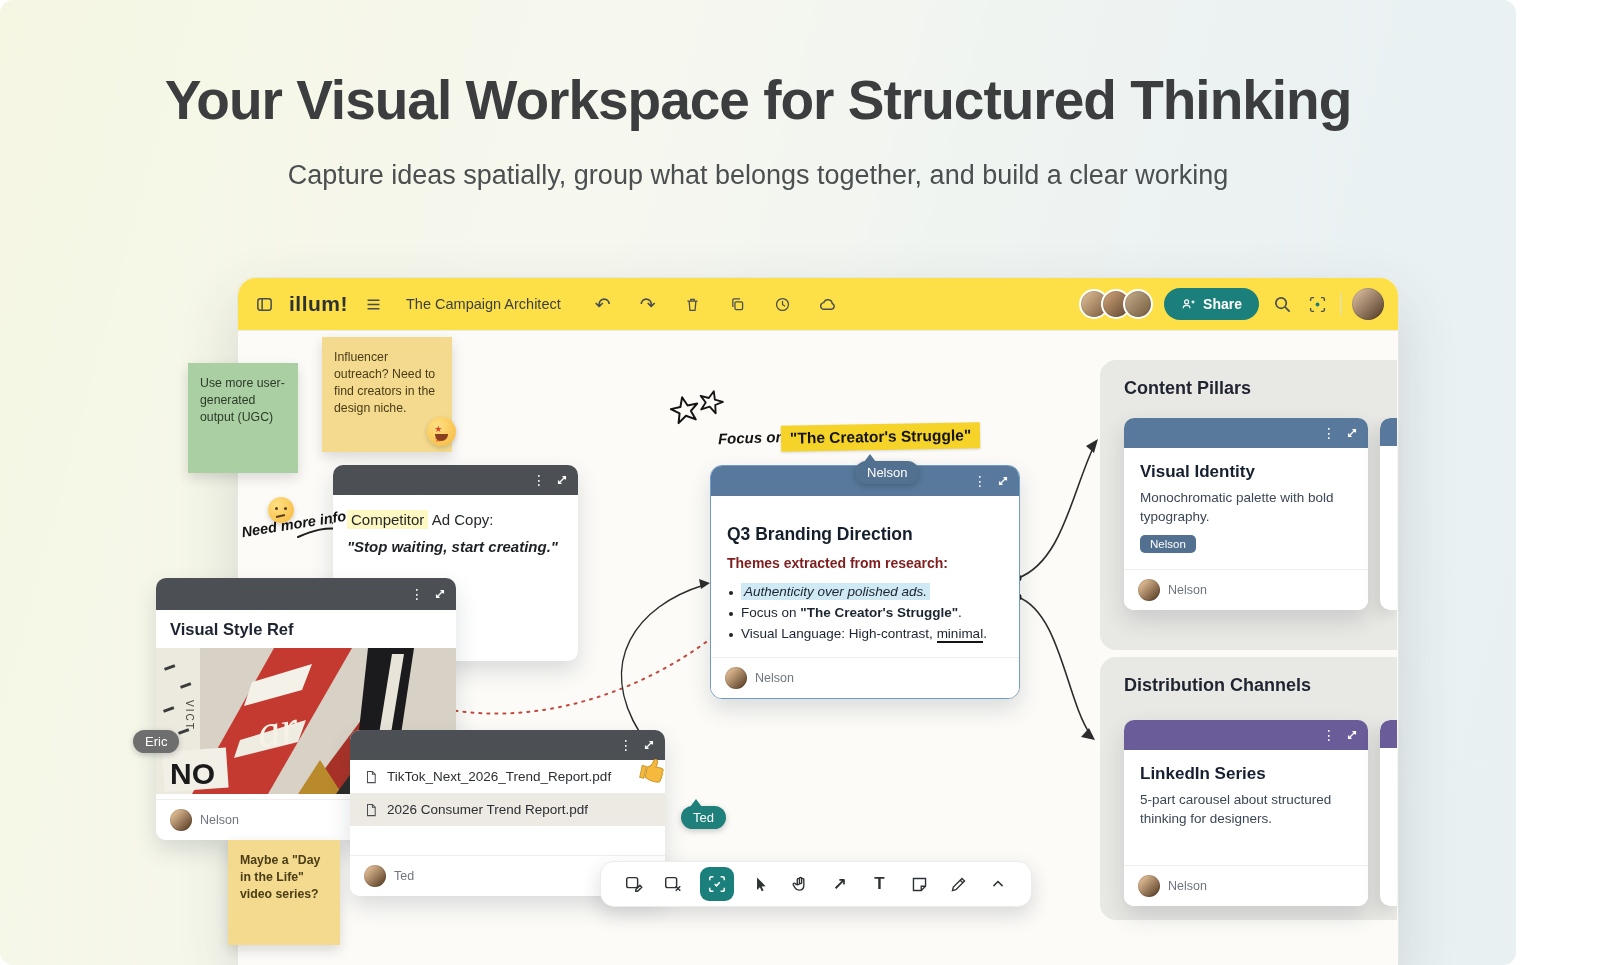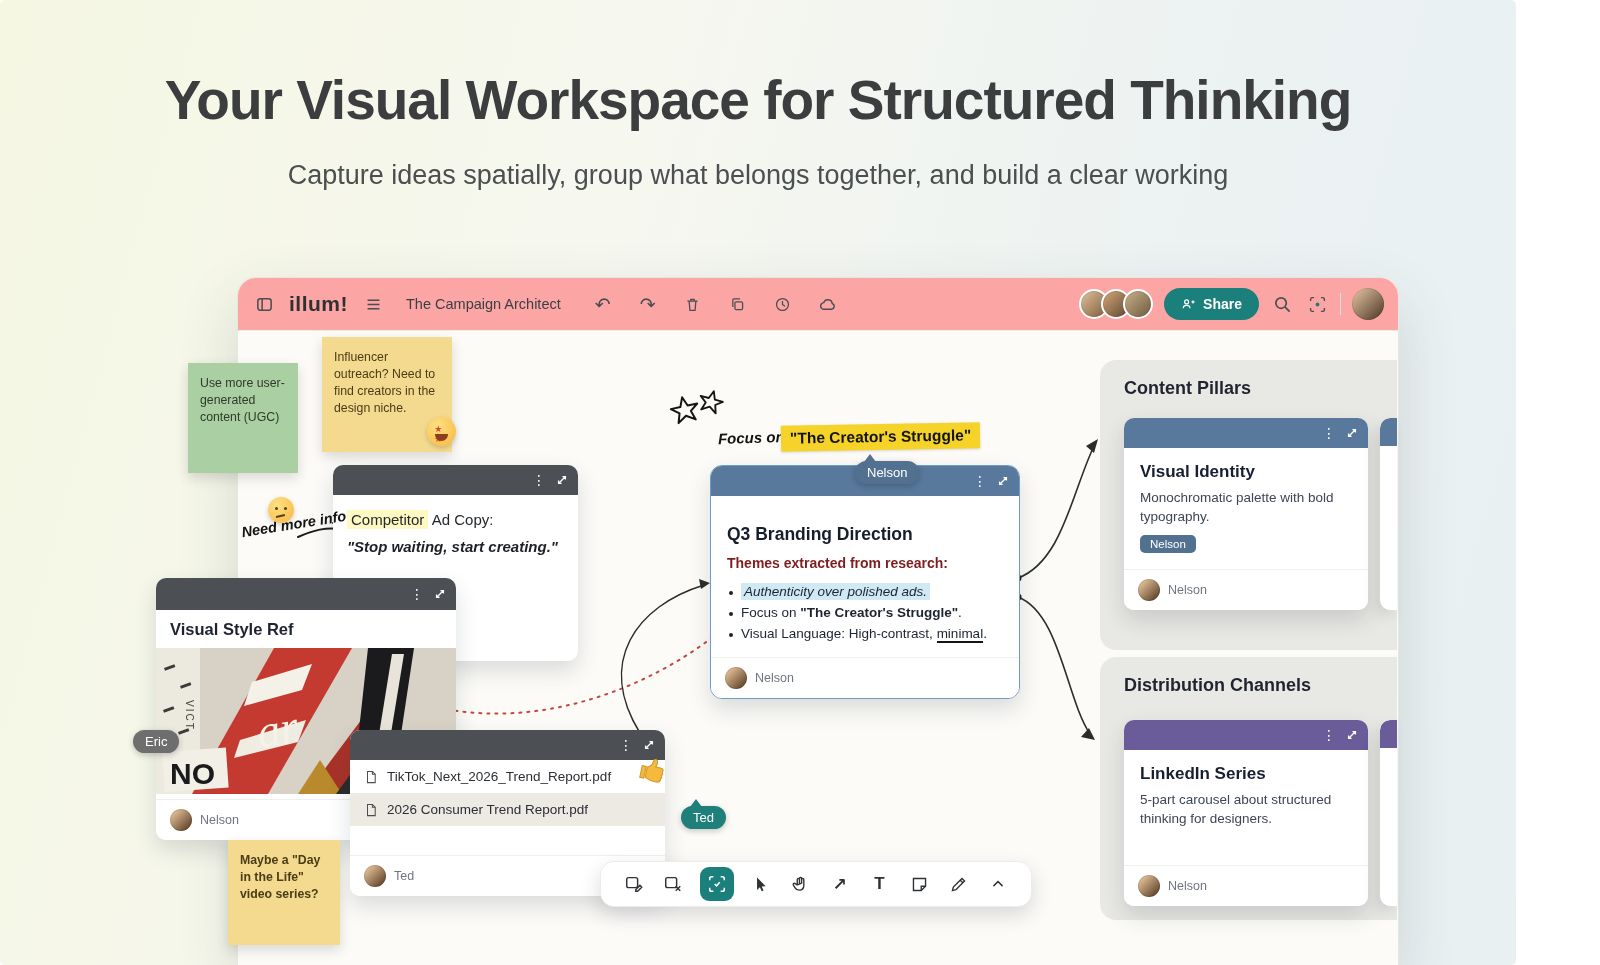--- a/index.html
+++ b/index.html
@@ -1,31 +1,31 @@
 <!DOCTYPE html>
 <html><head>
 <meta charset="utf-8">
 <style>
   html,body{margin:0;padding:0;background:#fff;}
   body{width:1600px;height:965px;font-family:"Liberation Sans","DejaVu Sans",sans-serif;-webkit-font-smoothing:antialiased;}
   .uni{font-family:"DejaVu Sans",sans-serif;}
-  .hero{position:relative;width:1516px;height:965px;border-radius:5px;overflow:hidden;
+  .hero{position:relative;width:1516px;height:965px;border-radius:13px;overflow:hidden;
         background:linear-gradient(105deg,#f5f7e3 0%,#f6f7ef 38%,#ecf2f2 70%,#e8f0f2 100%);}
 
   
   .title{position:absolute;top:68px;left:0;width:100%;text-align:center;margin:0;
          font-size:55px;font-weight:800;color:#3b3d3e;letter-spacing:-1px;}
   .subtitle{position:absolute;top:152px;left:0;width:100%;text-align:center;margin:0;
          font-size:27px;color:#4b4f50;line-height:1.72;}
 
   
   .window{position:absolute;left:237px;top:277px;width:1160px;height:688px;background:#fcfbf8;
           border:1px solid #e7e7e2;border-radius:18px 18px 0 0;
           box-shadow:0 24px 60px rgba(50,60,70,.16);z-index:1;}
-  .topbar{height:53px;background:#fca5a5;border-radius:18px 18px 0 0;border-bottom:1px solid #ececea;
+  .topbar{height:53px;background:#fde047;border-radius:18px 18px 0 0;border-bottom:1px solid #ececea;
           display:flex;align-items:center;padding:0 14px;box-sizing:border-box;justify-content:center;}
   .tb-left{display:flex;align-items:center;gap:13px;}
   .logo{font-size:21px;font-weight:800;color:#2e3133;letter-spacing:.5px;}
   .doc-title{font-size:14.5px;color:#3b3f44;margin-left:8px;}
   .tb-center{display:flex;align-items:center;gap:21px;margin-left:30px;}
   .icon-btn{width:24px;height:24px;display:grid;place-items:center;background:none;border:0;padding:0;
             color:#4a4e52;cursor:pointer;font-size:19px;line-height:1;}
   .tb-right{margin-left:auto;display:flex;align-items:center;gap:11px;}
   .avatar{border-radius:50%;display:inline-block;box-shadow:inset 0 0 0 1px rgba(0,0,0,.10);}
   .stack{display:flex;align-items:center;}
@@ -290,21 +290,21 @@
     <circle cx="1018" cy="578" r="3.5" fill="#1c1c1c"></circle>
     <circle cx="1018" cy="597" r="3.5" fill="#1c1c1c"></circle>
     <path d="M432,706 C520,728 632,702 722,630" fill="none" stroke="#c2473c" stroke-width="2" stroke-dasharray="2 6" stroke-linecap="round"></path>
     <path d="M712,637 L725,627 L711,623" fill="none" stroke="#c2473c" stroke-width="2" stroke-linecap="round"></path>
     <path d="M640,733 C596,662 636,606 704,585" fill="none" stroke="#2c2c2c" stroke-width="1.5"></path>
     <polygon points="710,583 699,579 701,589" fill="#2c2c2c"></polygon>
     <path d="M298,537 C314,530 326,527 340,529" fill="none" stroke="#1c1c1c" stroke-width="2" stroke-linecap="round"></path>
     <path d="M333,523 L342,529 L334,534" fill="none" stroke="#1c1c1c" stroke-width="2" stroke-linecap="round"></path>
   </svg>
 
-  <div class="sticky sticky-green">Use more user-generated content (UGC)</div>
+  <div class="sticky sticky-green">Use more user-generated output (UGC)</div>
   <div class="sticky sticky-influencer">Influencer outreach? Need to find creators in the design niche.</div>
   <div class="sticky sticky-maybe">Maybe a "Day in the Life" video series?</div>
   <span class="emoji-face emoji-starstruck"></span>
 
   <div class="card comp-card">
     <div class="card-header header-dark">
       <span class="dots uni">⋮</span>
       <span class="expand">
           <svg width="12" height="12" viewBox="0 0 14 14" fill="none" stroke="#fff" stroke-width="1.5">
             <path d="M3 11 11 3M7.5 3H11v3.5M6.5 11H3V7.5"></path>

